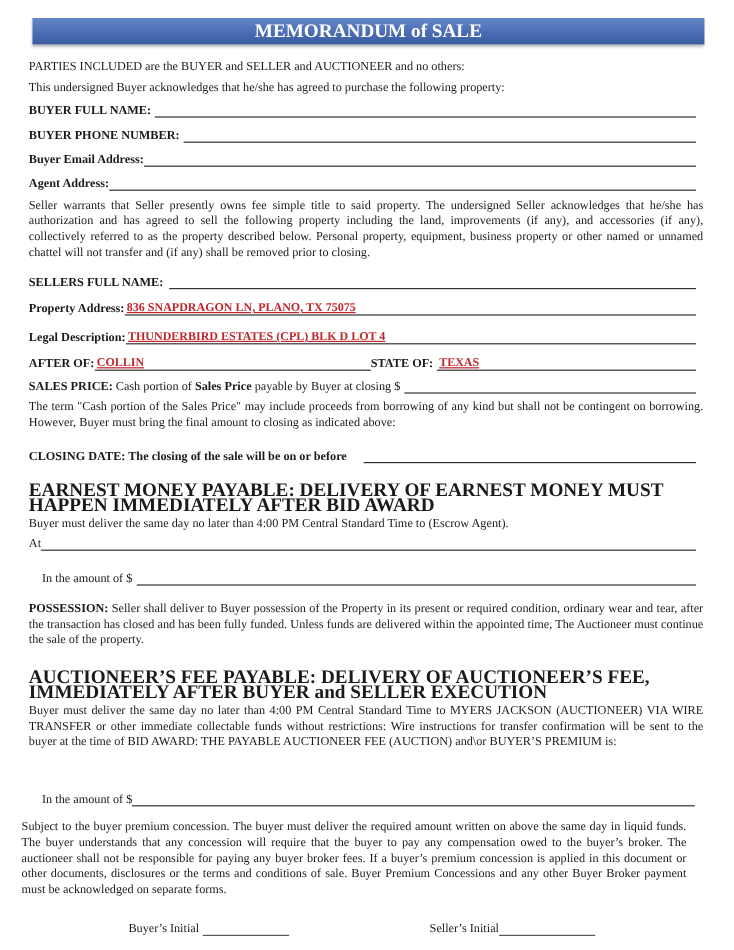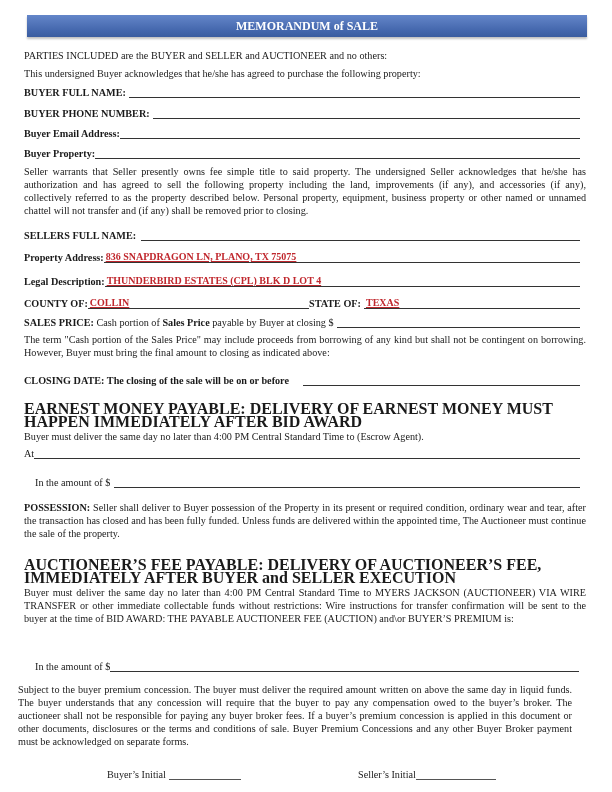--- a/index.html
+++ b/index.html
@@ -4,21 +4,21 @@
 <style>
   html, body { margin:0; padding:0; background:#ffffff; }
   body {
     width:612px; height:792px; overflow:hidden; position:relative;
     font-family:"Liberation Serif", serif; color:#1a1a1a;
   }
   .header-bar {
     position:absolute; left:27px; top:15px; width:560px; height:22px;
     background:linear-gradient(#6486c9, #4467ad 70%, #3a5c9f);
     box-shadow:0 2px 2px rgba(0,0,0,0.25);
-    color:#fff; font-weight:bold; font-size:12px; text-align:center; line-height:23px;
+    color:#fff; font-weight:bold; font-size:16px; text-align:center; line-height:23px;
   }
   .line { position:absolute; left:24px; font-size:10.2px; white-space:nowrap; }
   .para { position:absolute; left:24px; width:562px; font-size:10.2px; line-height:12.9px; text-align:justify; }
   .para.indent { left:18px; width:554px;font-family:Liberation Serif, serif; }
   .b { font-weight:bold; }
   .field-row { position:absolute; left:24px; width:556px; display:flex; align-items:flex-end; font-size:10.2px; height:13px; }
   .field-row .label { white-space:nowrap; }
   .field-row .fill {
     flex:1; border-bottom:1px solid #333; height:11px; margin-left:3px;
     color:#c0272d; font-weight:bold; text-decoration:underline; font-size:10px; line-height:11px; padding-left:2px; white-space:nowrap;font-family:Liberation Serif, serif;
@@ -43,41 +43,41 @@
 </div>
 <div class="field-row" style="top:106px">
   <span class="label b">BUYER PHONE NUMBER:</span>
   <span class="fill"></span>
 </div>
 <div class="field-row" style="top:126px">
   <span class="label b">Buyer Email Address:</span>
   <span class="fill nomargin"></span>
 </div>
 <div class="field-row" style="top:146px">
-  <span class="label b">Buyer Property:</span>
+  <span class="label b">Agent Address:</span>
   <span class="fill nomargin"></span>
 </div>
 
 <div class="para" style="top:166px">Seller warrants that Seller presently owns fee simple title to said property. The undersigned Seller acknowledges that he/she has authorization and has agreed to sell the following property including the land, improvements (if any), and accessories (if any), collectively referred to as the property described below. Personal property, equipment, business property or other named or unnamed chattel will not transfer and (if any) shall be removed prior to closing.</div>
 
 <div class="field-row" style="top:228px">
   <span class="label b">SELLERS FULL NAME:</span>
   <span class="fill" style="margin-left:5px"></span>
 </div>
 <div class="field-row" style="top:250px">
   <span class="label b">Property Address:</span>
   <span class="fill nomargin">836 SNAPDRAGON LN, PLANO, TX 75075</span>
 </div>
 <div class="field-row" style="top:274px">
   <span class="label b">Legal Description:</span>
   <span class="fill nomargin">THUNDERBIRD ESTATES (CPL) BLK D LOT 4</span>
 </div>
 <div class="field-row" style="top:296px">
   <div class="half" style="width:285px">
-    <span class="label b">COUNTY OF:</span>
+    <span class="label b">AFTER OF:</span>
     <span class="fill nomargin">COLLIN</span>
   </div>
   <div class="half" style="flex:1">
     <span class="label b">STATE OF:</span>
     <span class="fill">TEXAS</span>
   </div>
 </div>
 <div class="field-row" style="top:315px">
   <span class="label"><span class="b">SALES PRICE:</span> <span>Cash portion of</span> <span class="b">Sales Price</span> <span>payable by Buyer at closing $</span></span>
   <span class="fill"></span>

